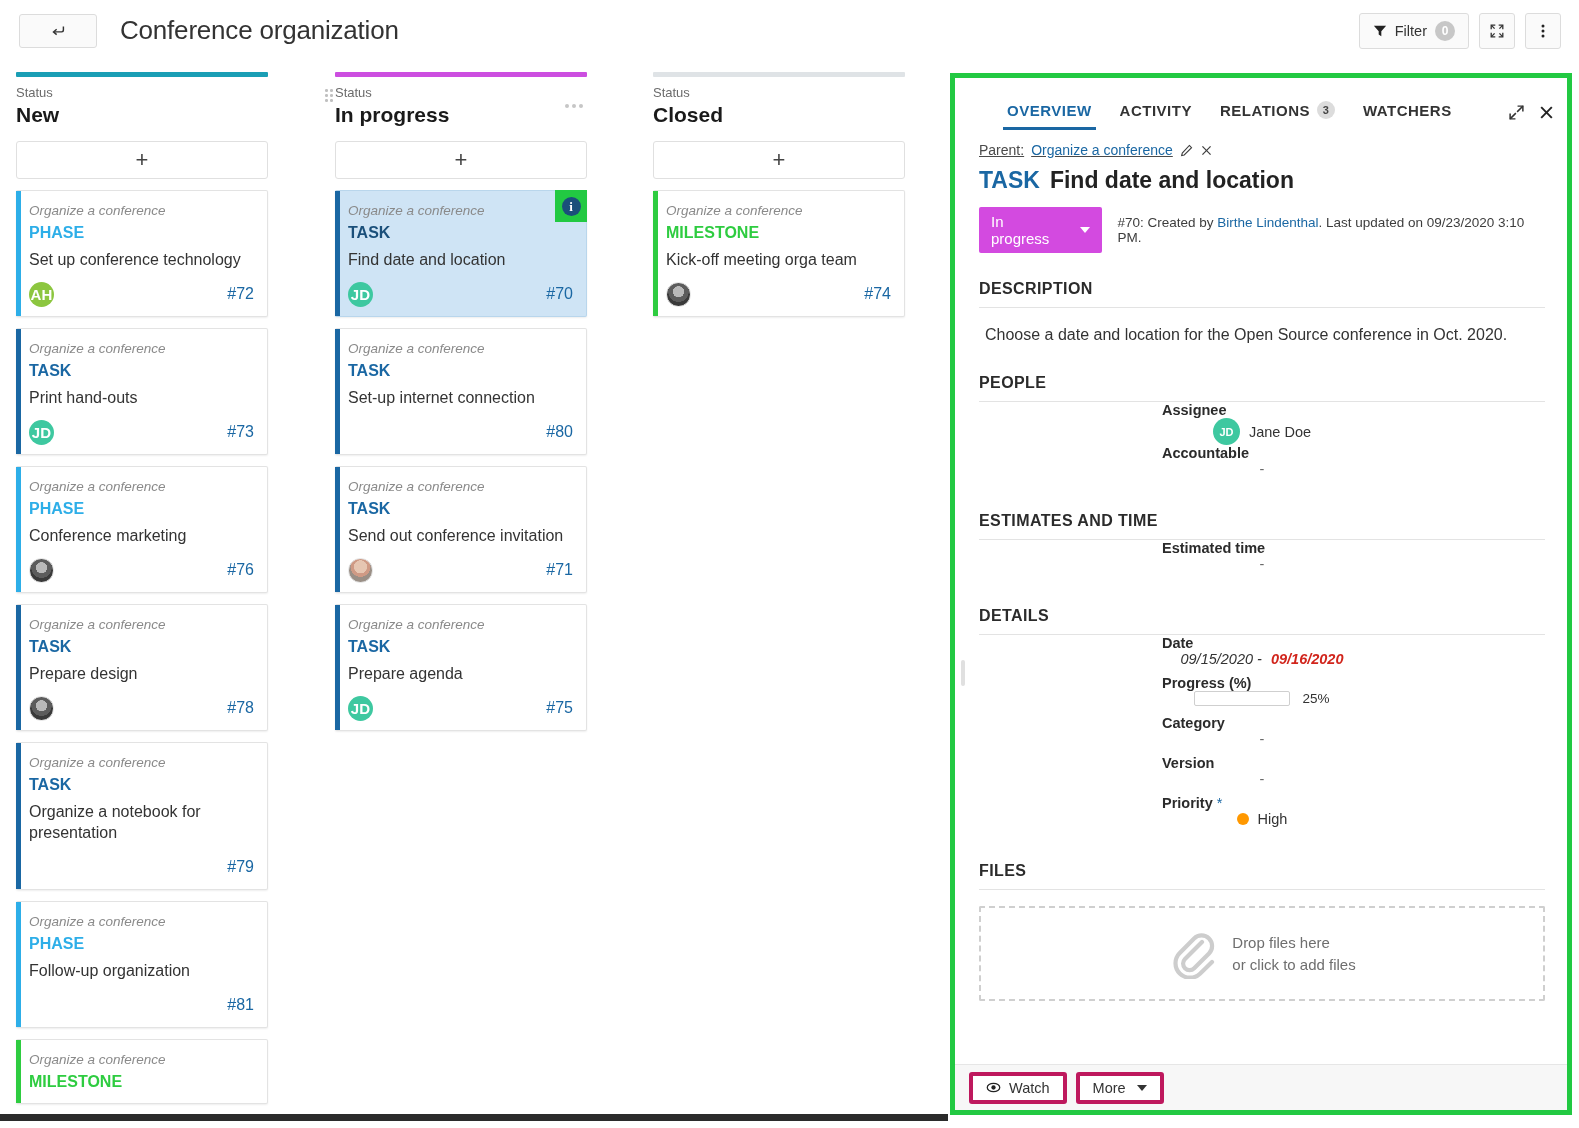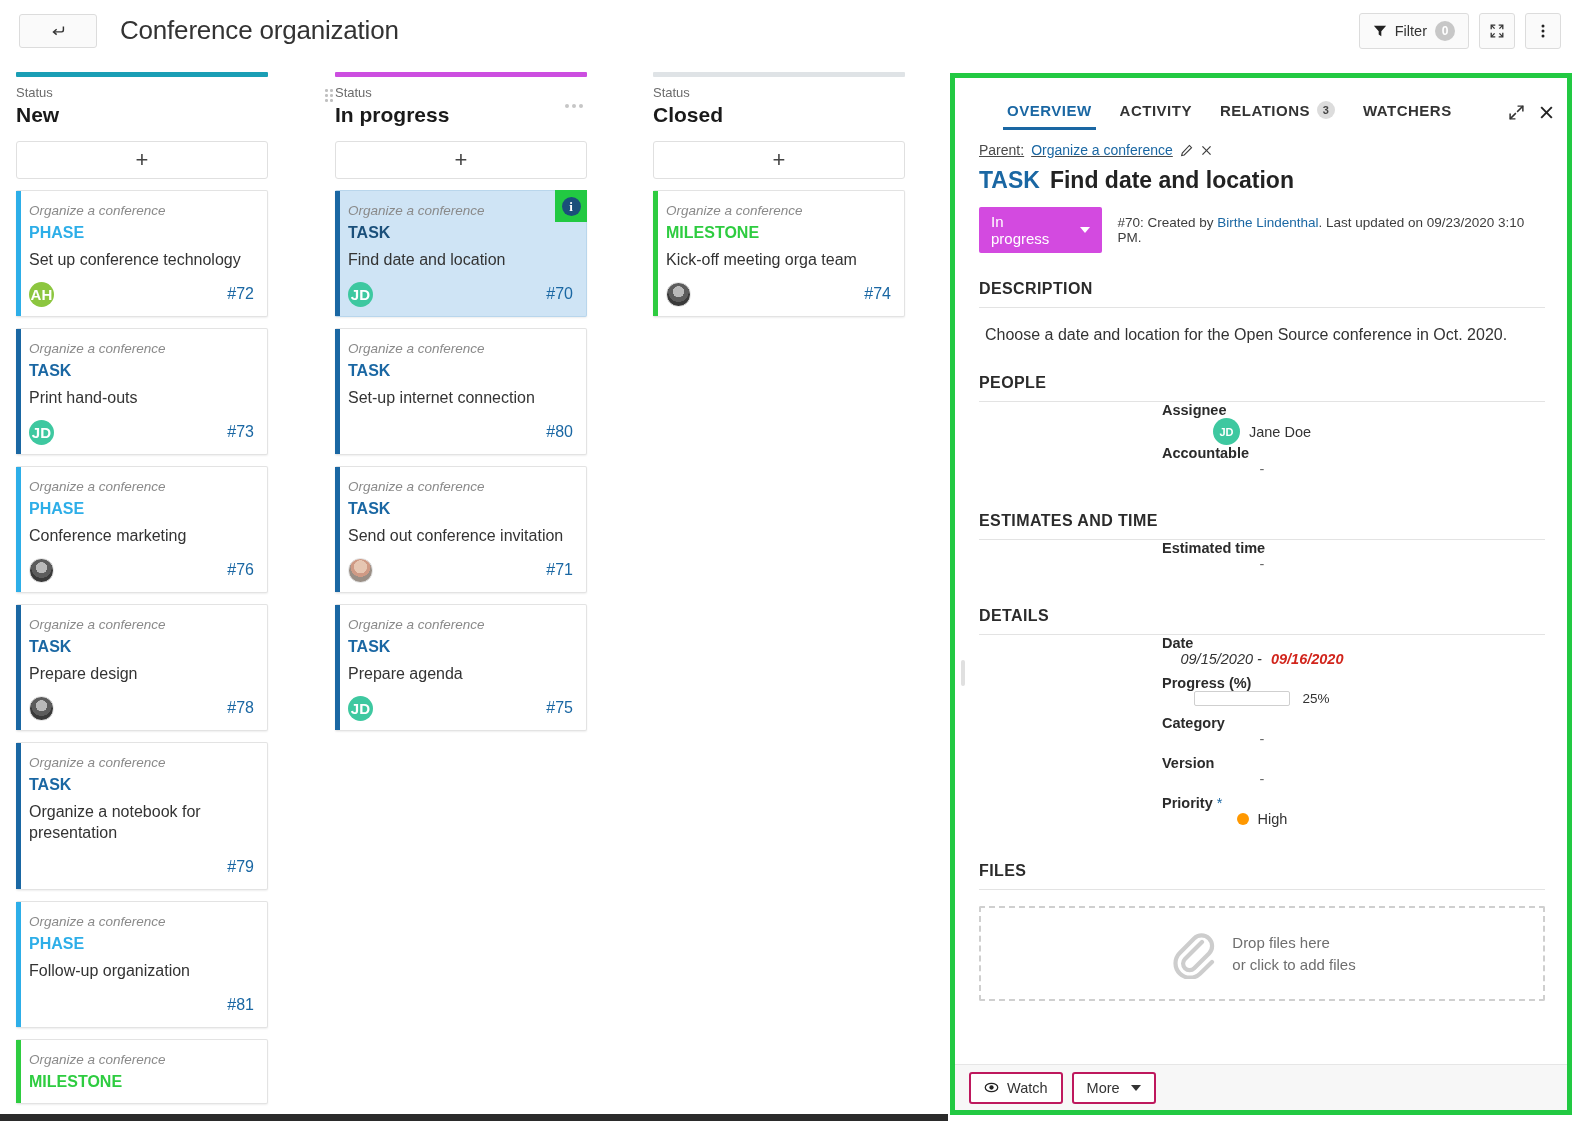--- a/index.html
+++ b/index.html
@@ -256,21 +256,21 @@
   }
   .dropzone svg { width: 50px; height: 50px; }
   .dz-text { font-size: 15px; line-height: 22px; }
 
   .detail-foot {
     position: absolute; left: 0; right: 0; bottom: 0; height: 46px;
     background: #f7f7f7; border-top: 1px solid #e6e6e6;
     display: flex; align-items: center; gap: 9px; padding: 0 14px;
   }
   .foot-btn {
-    height: 32px; padding: 0 13px; border: 2px solid #be185d; border-radius: 3px;
+    height: 32px; padding: 0 13px; border: 4px solid #be185d; border-radius: 3px;
     background: #fff; display: flex; align-items: center; gap: 8px;
     font-size: 14.5px; color: #333; cursor: pointer; text-align: right;
   }
   .foot-btn svg { width: 15px; height: 15px; }
   .foot-btn .caret {
     width: 0; height: 0; border-left: 5px solid transparent; border-right: 5px solid transparent;
     border-top: 6px solid #333; margin-left: 3px;
   }
 
   .hscroll {

